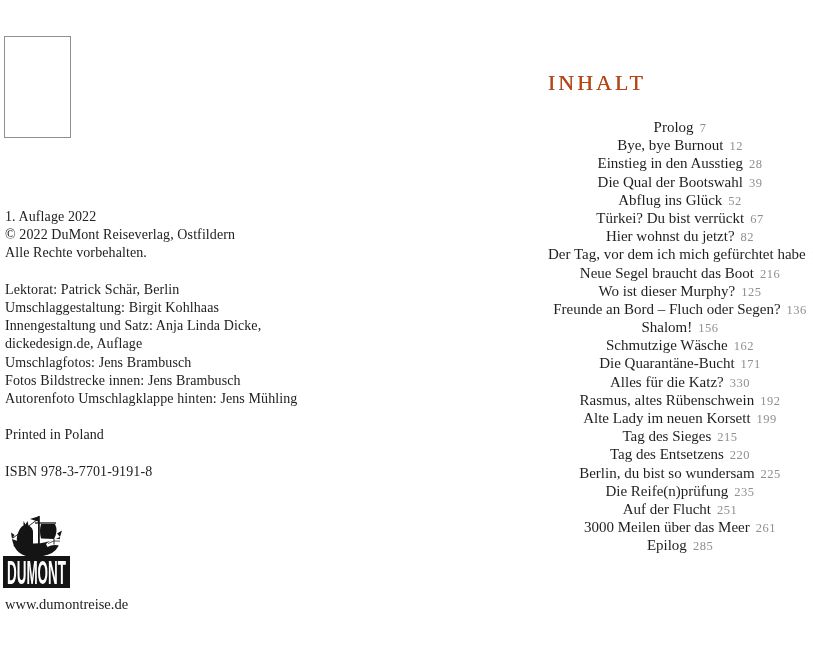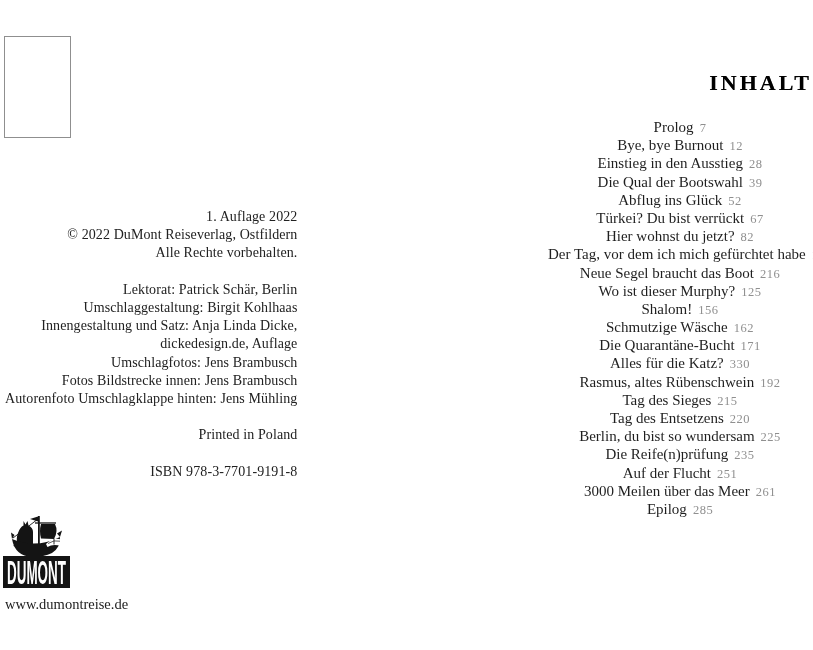--- a/index.html
+++ b/index.html
@@ -26,43 +26,43 @@
   
   .imprint {
     position: absolute;
     left: 5px; top: 208px;
     font-size: 14px;
     line-height: 18.2px;
     white-space: nowrap;
     letter-spacing: 0.1px;
   }
   .imprint-group + .imprint-group { margin-top: 18.2px; }
-  .imprint-line { min-height: 18.2px; text-align: right; }
+  .imprint-line { min-height: 18.2px; }
 
   
   .ship-logo { position: absolute; left: 10px; top: 515px; }
   .dumont-box { position: absolute; left: 3px; top: 556px; }
   .website {
     position: absolute;
     left: 5px; top: 595px;
     font-size: 14.5px;
     line-height: 18px;
     white-space: nowrap;
   }
 
   
   .toc-heading {
     position: absolute;
     left: 548px; top: 70px;
     width: 264px;
-    text-align: right;
+    text-align: left;
     font-size: 22px;
-    font-weight: bold;
+    font-weight: normal;
     letter-spacing: 3px;
-    color: #000000;
+    color: #c2410c;
     white-space: nowrap;
     text-shadow: 0 0 0.6px #6a6a6a;
   }
   .toc {
     position: absolute;
     left: 548px; top: 118px;
     width: 264px;
     text-align: center;
     font-size: 15px;
     line-height: 18.2px;
@@ -149,25 +149,27 @@
       <div class="toc-row"><span class="toc-label">Prolog</span><span class="toc-page">7</span></div>
       <div class="toc-row"><span class="toc-label">Bye, bye Burnout</span><span class="toc-page">12</span></div>
       <div class="toc-row"><span class="toc-label">Einstieg in den Ausstieg</span><span class="toc-page">28</span></div>
       <div class="toc-row"><span class="toc-label">Die Qual der Bootswahl</span><span class="toc-page">39</span></div>
       <div class="toc-row"><span class="toc-label">Abflug ins Glück</span><span class="toc-page">52</span></div>
       <div class="toc-row"><span class="toc-label">Türkei? Du bist verrückt</span><span class="toc-page">67</span></div>
       <div class="toc-row"><span class="toc-label">Hier wohnst du jetzt?</span><span class="toc-page">82</span></div>
       <div class="toc-row"><span class="toc-label">Der Tag, vor dem ich mich gefürchtet habe</span><span class="toc-page">101</span></div>
       <div class="toc-row"><span class="toc-label">Neue Segel braucht das Boot</span><span class="toc-page">216</span></div>
       <div class="toc-row"><span class="toc-label">Wo ist dieser Murphy?</span><span class="toc-page">125</span></div>
+      <div class="toc-row"><span class="toc-label">Freunde an Bord – Fluch oder Segen?</span><span class="toc-page">136</span></div>
       <div class="toc-row"><span class="toc-label">Shalom!</span><span class="toc-page">156</span></div>
       <div class="toc-row"><span class="toc-label">Schmutzige Wäsche</span><span class="toc-page">162</span></div>
       <div class="toc-row"><span class="toc-label">Die Quarantäne-Bucht</span><span class="toc-page">171</span></div>
       <div class="toc-row"><span class="toc-label">Alles für die Katz?</span><span class="toc-page">330</span></div>
       <div class="toc-row"><span class="toc-label">Rasmus, altes Rübenschwein</span><span class="toc-page">192</span></div>
+      <div class="toc-row"><span class="toc-label">Alte Lady im neuen Korsett</span><span class="toc-page">199</span></div>
       <div class="toc-row"><span class="toc-label">Tag des Sieges</span><span class="toc-page">215</span></div>
       <div class="toc-row"><span class="toc-label">Tag des Entsetzens</span><span class="toc-page">220</span></div>
       <div class="toc-row"><span class="toc-label">Berlin, du bist so wundersam</span><span class="toc-page">225</span></div>
       <div class="toc-row"><span class="toc-label">Die Reife(n)prüfung</span><span class="toc-page">235</span></div>
       <div class="toc-row"><span class="toc-label">Auf der Flucht</span><span class="toc-page">251</span></div>
       <div class="toc-row"><span class="toc-label">3000 Meilen über das Meer</span><span class="toc-page">261</span></div>
       <div class="toc-row"><span class="toc-label">Epilog</span><span class="toc-page">285</span></div>
     </div>
 
 </div>

